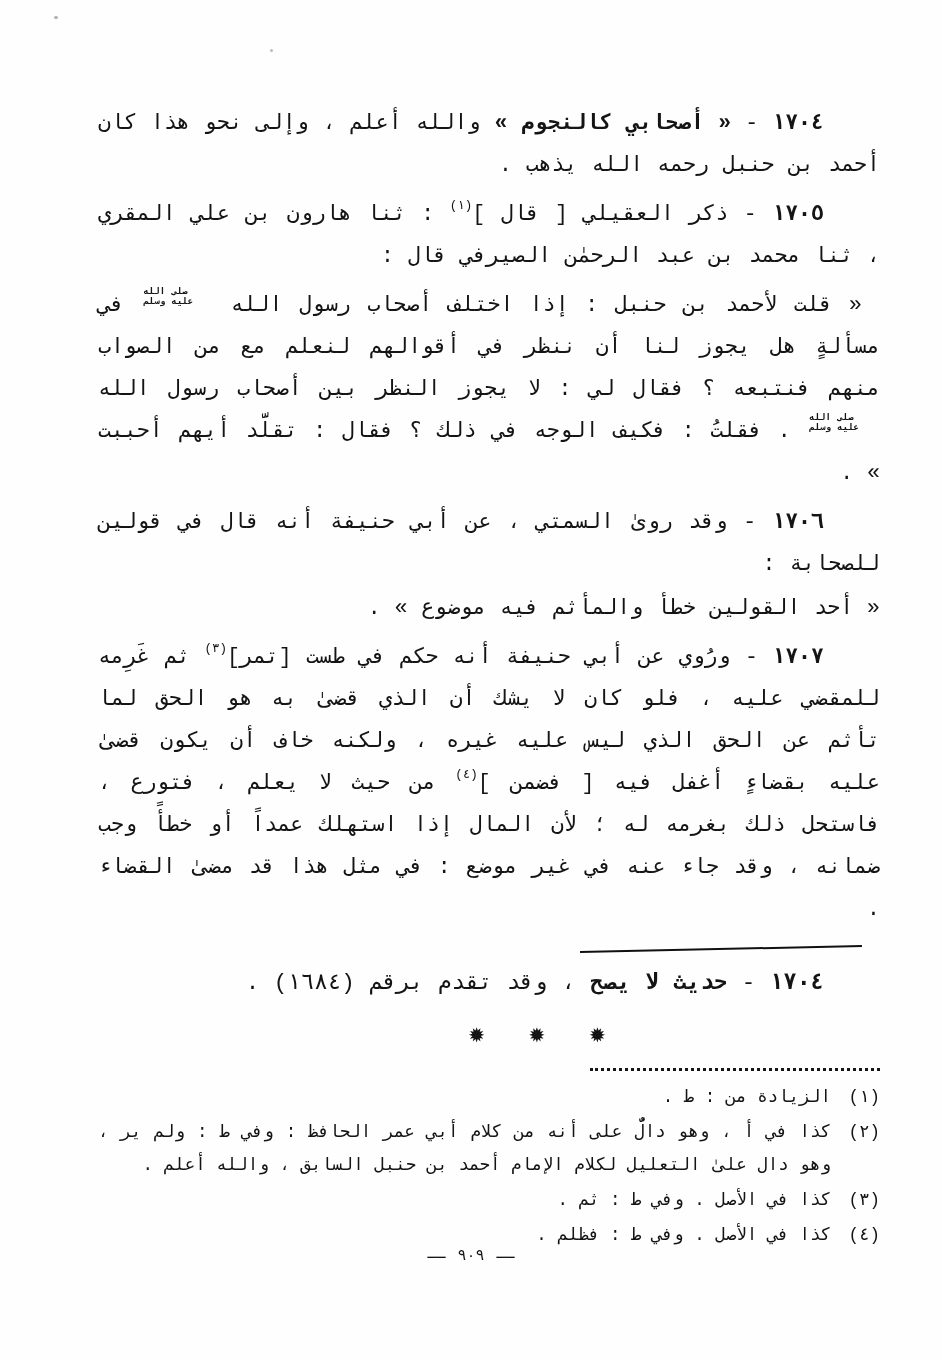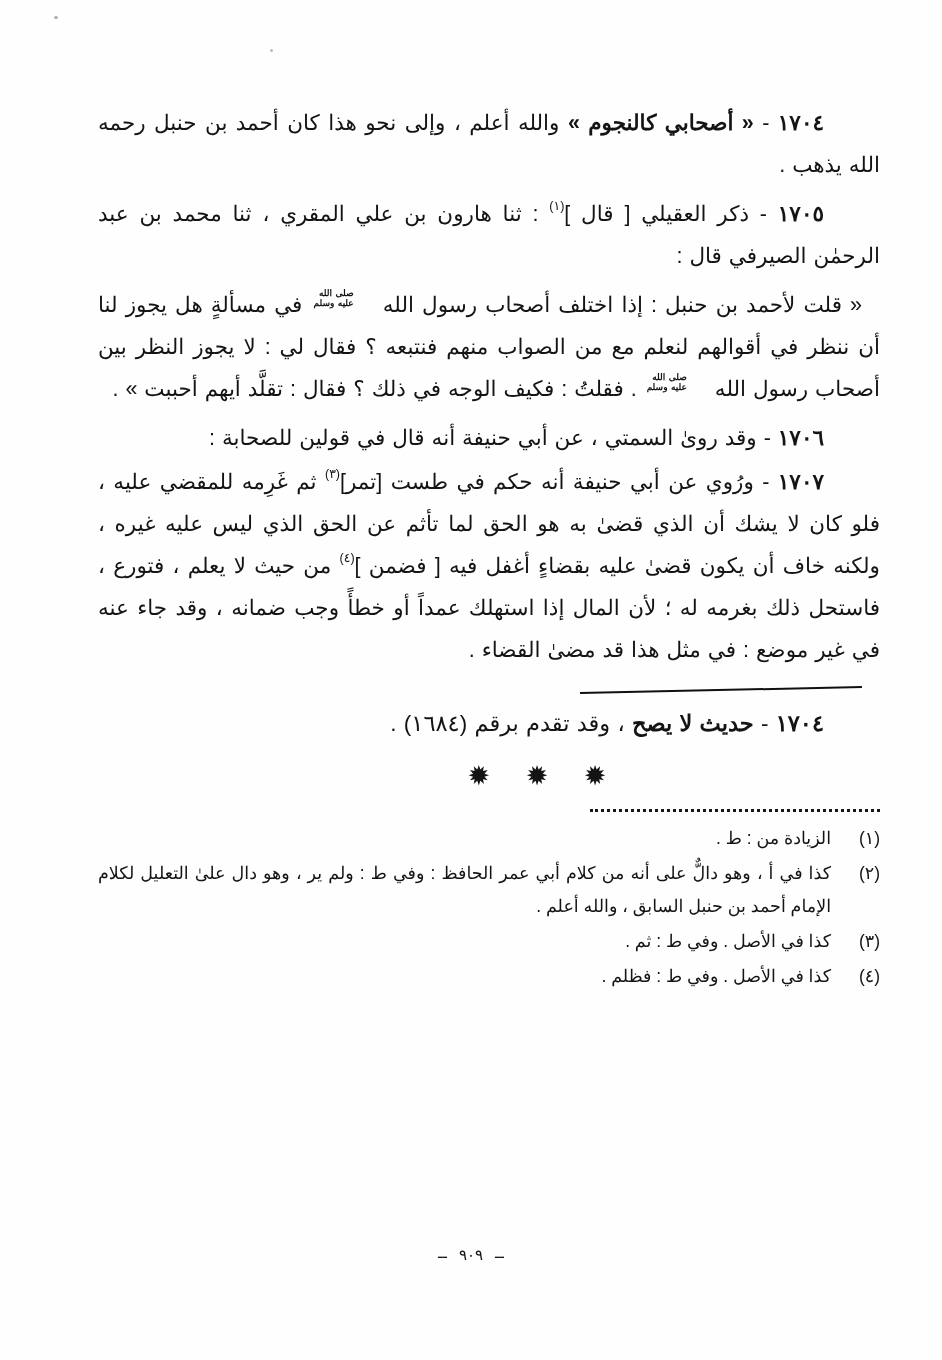--- a/index.html
+++ b/index.html
@@ -7,21 +7,21 @@
     padding: 0;
     background: #ffffff;
   }
   .page {
     position: relative;
     width: 942px;
     height: 1360px;
     margin: 0;
     background: #fefefe;
     color: #141414;
-    font-family: Liberation Sans, sans-serif;
+    font-family: Liberation Mono, monospace;
     direction: rtl;
     overflow: hidden;
   }
   .content {
     position: absolute;
     top: 102px;
     right: 62px;
     left: 98px;
   }
   .para {
@@ -40,21 +40,21 @@
   .sup {
     font-size: 12.5px;
     vertical-align: super;
     line-height: 0;
     position: relative;
     top: -3px;
   }
   .saw {
     display: inline-flex;
     flex-direction: column;
-    align-items: flex-start;
+    align-items: flex-end;
     font-size: 9px;
     line-height: 10px;
     vertical-align: middle;
     margin: 0 3px;
     transform: translateY(-8px);
     font-weight: bold;
   }
   .sep-line {
     width: 282px;
     height: 0;
@@ -150,20 +150,23 @@
           <span>صلى الله</span>
           <span>عليه وسلم</span>
         </span><span> . فقلتُ : فكيف الوجه في ذلك ؟ فقال : تقلَّد أيهم أحببت » .</span>
     </p>
 
 
     <p class="para indent-entry" style="margin-bottom:2px;">
       <span class="num">١٧٠٦</span><span> - وقد روىٰ السمتي ، عن أبي حنيفة أنه قال في قولين للصحابة :</span>
     </p>
 
+    <p class="para">
+      <span>« أحد القولين خطأ والمأثم فيه موضوع » .</span>
+    </p>
 
     <p class="para indent-entry">
       <span class="num">١٧٠٧</span><span> - ورُوي عن أبي حنيفة أنه حكم في طست [تمر]</span><span class="sup">(٣)</span><span> ثم غَرِمه للمقضي عليه ، فلو كان لا يشك أن الذي قضىٰ به هو الحق لما تأثم عن الحق الذي ليس عليه غيره ، ولكنه خاف أن يكون قضىٰ عليه بقضاءٍ أغفل فيه [ فضمن ]</span><span class="sup">(٤)</span><span> من حيث لا يعلم ، فتورع ، فاستحل ذلك بغرمه له ؛ لأن المال إذا استهلك عمداً أو خطأً وجب ضمانه ، وقد جاء عنه في غير موضع : في مثل هذا قد مضىٰ القضاء .</span>
     </p>
 
 
     <div class="sep-line"></div>
 
     <p class="para takhrij indent-entry">
       <span class="num">١٧٠٤</span><span> - </span><span class="b">حديث لا يصح</span><span> ، وقد تقدم برقم (١٦٨٤) .</span>

